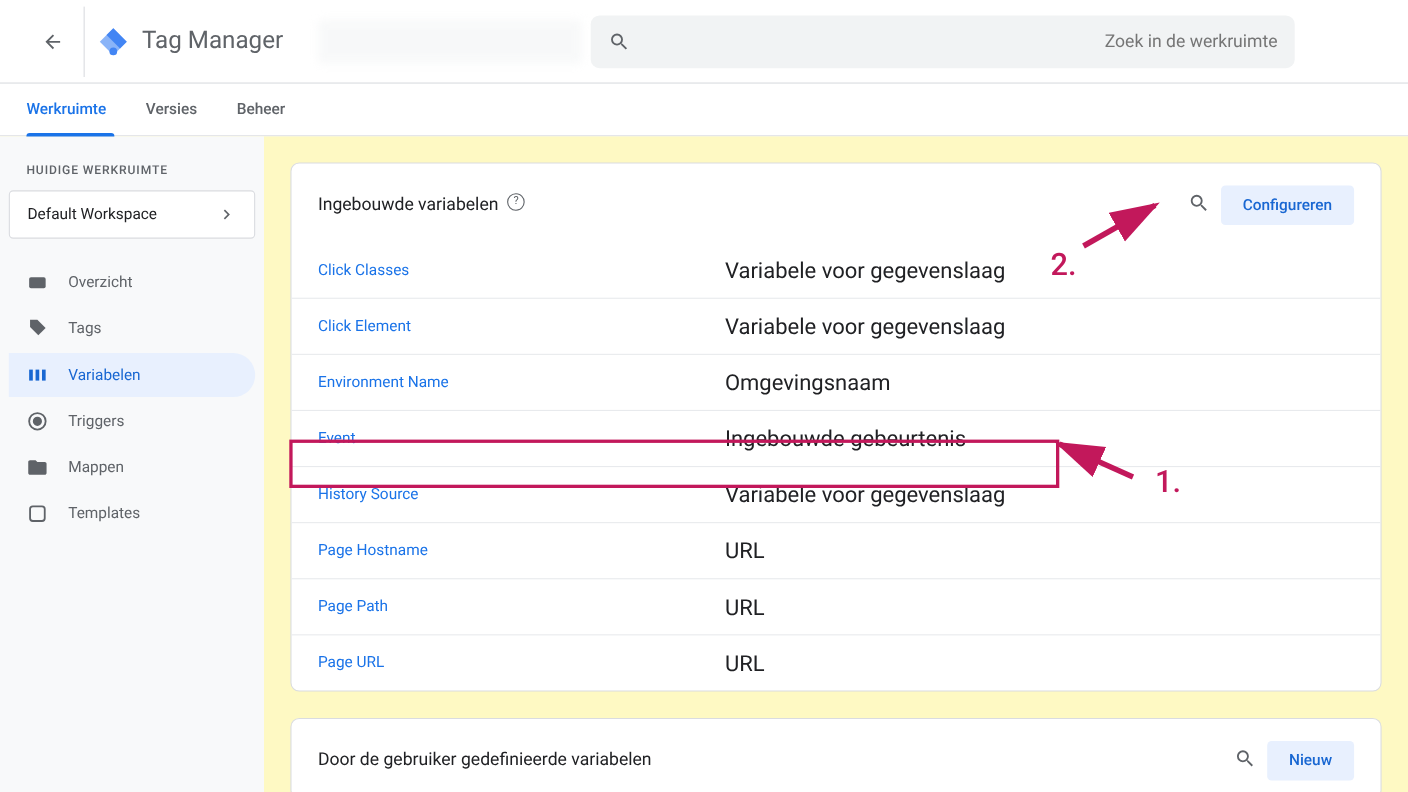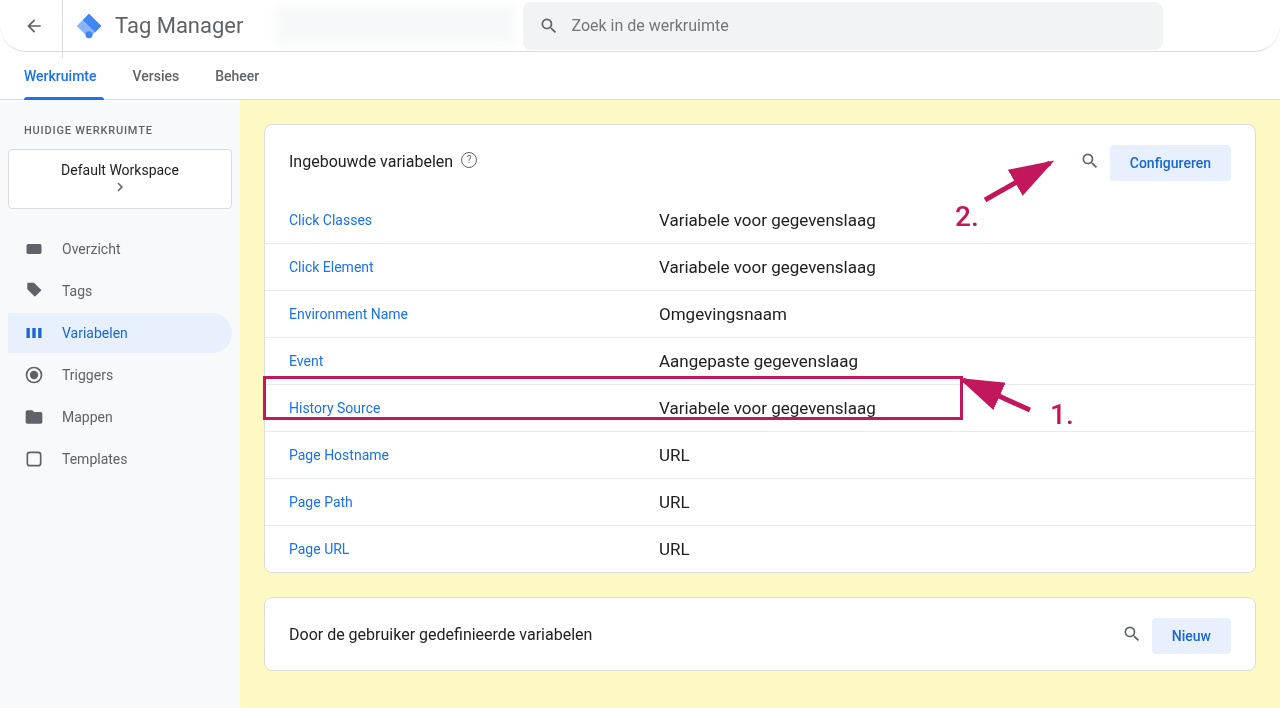--- a/index.html
+++ b/index.html
@@ -1,58 +1,58 @@
 <!DOCTYPE html>
 <html><head>
 <meta charset="utf-8">
 <style>
 * { margin: 0; padding: 0; box-sizing: border-box; font-family: 'Google Sans', Roboto, Arial, sans-serif; }
 body { background: #fff; color: #202124; font-size: 14px; overflow: hidden; }
 
 
-.header { display: flex; align-items: center; height: 52px; border-bottom: 1px solid #dadce0; padding: 0 10px; border-radius: 28px; }
+.header { display: flex; align-items: center; height: 76px; border-bottom: 1px solid #dadce0; padding: 0 24px; }
 .back-btn { width: 48px; height: 48px; display: flex; align-items: center; justify-content: center; cursor: pointer; border-radius: 50%; }
 .divider-v { width: 1px; height: 64px; background: #dadce0; margin: 0 4px; }
 .logo-box { display: flex; align-items: center; gap: 12px; padding: 0 8px; }
 .logo { width: 28px; height: 28px; }
 .app-title { font-size: 22px; color: #5f6368; font-weight: 400; }
 .account-area { margin-left: 24px; width: 240px; height: 40px; background: #f1f3f4; border-radius: 4px; filter: blur(4px); opacity: 0.5; }
 .search-box { flex: 1; max-width: 640px; height: 48px; background: #f1f3f4; border-radius: 8px; display: flex; align-items: center; padding: 0 16px; margin-left: 8px; }
-.search-box input { border: none; background: transparent; outline: none; font-size: 16px; color: #5f6368; margin-left: 12px; flex: 1; }
+.search-box input { border: none; background: transparent; outline: none; font-size: 16px; color: #5f6368; margin-left: 12px; flex: 1; text-align: right; }
 
 
 .tabs { display: flex; gap: 36px; padding: 0 24px; border-bottom: 1px solid #dadce0; height: 48px; align-items: center; }
 .tab { color: #5f6368; font-size: 14px; font-weight: 500; cursor: pointer; height: 48px; display: flex; align-items: center; position: relative; text-align: right; }
 .tab.active { color: #1a73e8; }
 .tab.active::after { content: ''; position: absolute; bottom: 0; left: 0; right: 0; height: 3px; background: #1a73e8; border-radius: 3px 3px 0 0; width: 80px; }
 
 
 .content { display: flex; height: calc(100vh - 112px); background: #fef9c3; }
 .sidebar { width: 240px; padding: 16px 8px; background: #f8f9fa; }
 .sidebar-label { font-size: 11px; color: #5f6368; font-weight: 500; letter-spacing: 0.8px; padding: 8px 16px; }
-.workspace-select { background: #fff; border: 1px solid #dadce0; border-radius: 4px; padding: 12px 16px; margin: 4px 0 20px 0; display: flex; justify-content: space-between; align-items: center; cursor: pointer; font-size: 14px; color: #202124; flex-direction: column; }
+.workspace-select { background: #fff; border: 1px solid #dadce0; border-radius: 4px; padding: 12px 16px; margin: 4px 0 20px 0; display: flex; justify-content: space-between; align-items: center; cursor: pointer; font-size: 14px; color: #202124; }
 .nav-item { display: flex; align-items: center; gap: 18px; padding: 10px 16px; border-radius: 0 20px 20px 0; cursor: pointer; color: #5f6368; font-size: 14px; margin: 2px 0; }
 .nav-item.active { background: #e8f0fe; color: #1967d2; }
 .nav-item .icon { width: 20px; height: 20px; flex-shrink: 0; }
 
 .main { flex: 1; padding: 24px; overflow-y: auto; position: relative; }
 .card { background: #fff; border: 1px solid #dadce0; border-radius: 8px; margin-bottom: 24px; position: relative; }
 .card-header { display: flex; align-items: center; justify-content: space-between; padding: 16px 24px; }
 .card-title { font-size: 16px; color: #202124; display: flex; align-items: flex-start; gap: 8px; }
 .card-actions { display: flex; align-items: flex-end; }
 .icon-btn { width: 40px; height: 40px; display: flex; align-items: center; justify-content: center; cursor: pointer; border-radius: 50%; color: #5f6368; }
 .btn-primary { background: #e8f0fe; color: #1967d2; border: none; padding: 10px 20px; border-radius: 4px; font-size: 14px; font-weight: 500; cursor: pointer; }
 
 .table-header { display: flex; padding: 12px 24px; color: #5f6368; font-size: 12px; font-weight: 500; border-bottom: 1px solid #e8eaed; }
 .col-name { width: 370px; display: flex; align-items: center; gap: 4px; }
 .col-type { flex: 1; }
 .table-row { display: flex; padding: 13px 24px; border-bottom: 1px solid #e8eaed; align-items: center; }
 .table-row:last-child { border-bottom: none; }
 .link { color: #1a73e8; cursor: pointer; font-size: 14px; }
-.type-text { color: #202124; font-size: 17px; }
+.type-text { color: #202124; font-size: 20px; }
 
 
 .highlight-box { position: absolute; border: 3px solid #c2185b; pointer-events: none; }
 .arrow { position: absolute; pointer-events: none; }
 .anno-label { position: absolute; color: #c2185b; font-size: 28px; font-weight: 500; pointer-events: none; }
 .help-icon { width: 16px; height: 16px; border: 1.5px solid #5f6368; border-radius: 50%; display: inline-flex; align-items: center; justify-content: center; font-size: 10px; color: #5f6368; }
 </style>
 </head>
 <body>
 
@@ -170,21 +170,21 @@
           <div class="table-row">
             <div class="col-name">
               <span class="link">Environment Name</span>
             </div>
             <div class="col-type"><span class="type-text">Omgevingsnaam</span></div>
           </div>
           <div class="table-row">
             <div class="col-name">
               <span class="link">Event</span>
             </div>
-            <div class="col-type"><span class="type-text">Aangepaste gegevenslaag</span></div>
+            <div class="col-type"><span class="type-text">Ingebouwde gebeurtenis</span></div>
           </div>
           <div class="table-row">
             <div class="col-name">
               <span class="link">History Source</span>
             </div>
             <div class="col-type"><span class="type-text">Variabele voor gegevenslaag</span></div>
           </div>
           <div class="table-row">
             <div class="col-name">
               <span class="link">Page Hostname</span>

